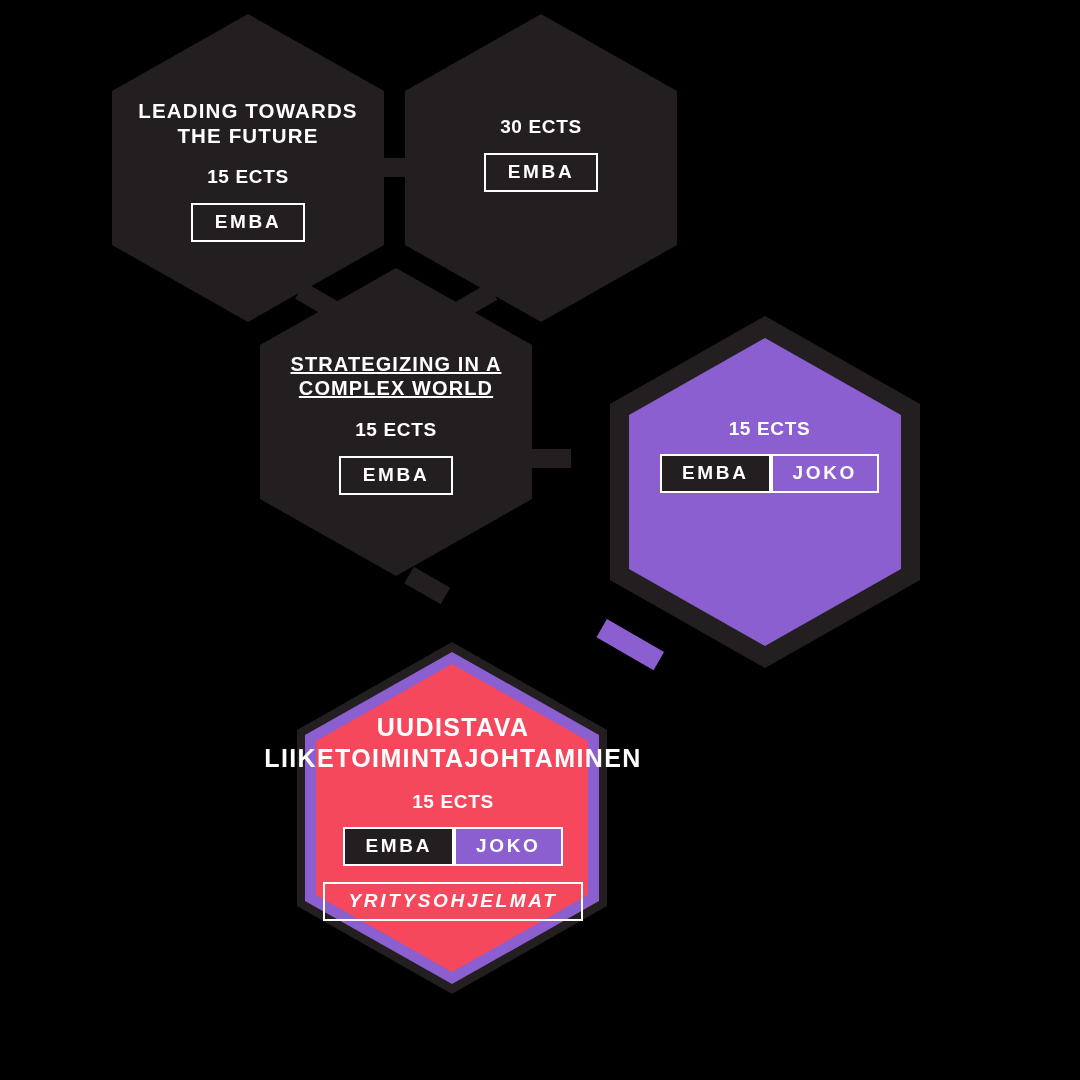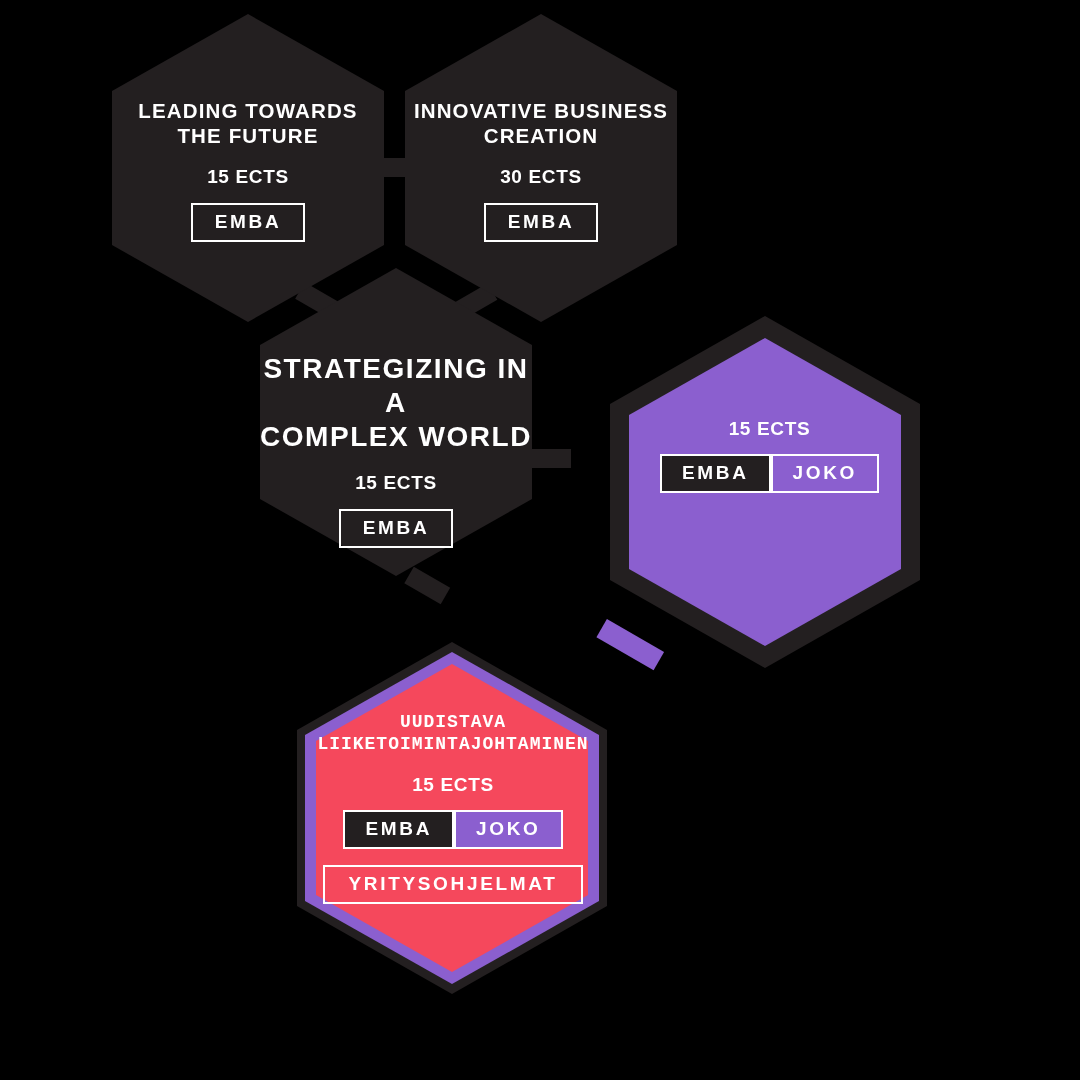--- a/index.html
+++ b/index.html
@@ -51,20 +51,21 @@
   }
   .tag-row {
     display: flex;
     flex-direction: row;
     align-items: flex-end;
     justify-content: center;
     gap: 0px;
   }
   .tag-row.second {
     margin-top: 7px;
+    font-style: italic;
   }
   .tag {
     display: inline-flex;
     align-items: center;
     justify-content: center;
     border: 2px solid #ffffff;
     color: #ffffff;
     font-weight: bold;
     letter-spacing: 0.14em;
     text-transform: uppercase;
@@ -80,37 +81,37 @@
 
   
   #hex-text-2 { left: 405px; top: 98px; width: 272px; }
   #hex-text-2 .hex-title { font-size: 20.5px; }
   #hex-text-2 .hex-ects { font-size: 19px; margin-top: 19px; }
   #hex-text-2 .tag-row { margin-top: 17px; }
   #hex-text-2 .tag { font-size: 19px; padding: 6px 22px 7px; }
 
   
   #hex-text-3 { left: 260px; top: 352px; width: 272px; }
-  #hex-text-3 .hex-title { font-size: 28px; }
+  #hex-text-3 .hex-title { font-size: 20px; text-decoration: underline; }
   #hex-text-3 .hex-ects { font-size: 19px; margin-top: 19px; }
   #hex-text-3 .tag-row { margin-top: 17px; }
   #hex-text-3 .tag { font-size: 19px; padding: 6px 22px 7px; }
 
   
   #hex-text-4 { left: 627px; top: 400px; width: 285px; }
   #hex-text-4 .hex-title { font-size: 20.5px; }
   #hex-text-4 .hex-ects { font-size: 19px; margin-top: 19px; }
   #hex-text-4 .tag-row { margin-top: 16px; }
   #hex-text-4 .tag { font-size: 19px; padding: 6px 20px 7px; }
   #hex-text-4 .tag.dark { background: #231f20; }
   #hex-text-4 .tag.plain { background: transparent; }
 
   
   #hex-text-5 { left: 285px; top: 712px; width: 336px; }
-  #hex-text-5 .hex-title { font-size: 18px; font-family: Liberation Mono, monospace; }
+  #hex-text-5 .hex-title { font-size: 25px; }
   #hex-text-5 .hex-ects { font-size: 19px; margin-top: 19px; }
   #hex-text-5 .tag-row { margin-top: 16px; }
   #hex-text-5 .tag { font-size: 19px; padding: 6px 20px 7px; }
   #hex-text-5 .tag.dark { background: #231f20; }
   #hex-text-5 .tag.purple { background: #8b5fcf; }
   #hex-text-5 .tag.wide { padding: 6px 24px 7px; }
 </style>
 </head>
 <body>
 
@@ -168,22 +169,20 @@
   <div class="hex-text" id="hex-text-1">
     <div class="hex-title">LEADING TOWARDS
 THE FUTURE</div>
     <div class="hex-ects">15 ECTS</div>
     <div class="tag-row">
       <span class="tag outline">EMBA</span>
     </div>
   </div>
 
   <div class="hex-text" id="hex-text-2">
-    <div class="hex-title">INNOVATIVE BUSINESS
-CREATION</div>
     <div class="hex-ects">30 ECTS</div>
     <div class="tag-row">
       <span class="tag outline">EMBA</span>
     </div>
   </div>
 
   <div class="hex-text" id="hex-text-3">
     <div class="hex-title">STRATEGIZING IN A
 COMPLEX WORLD</div>
     <div class="hex-ects">15 ECTS</div>

